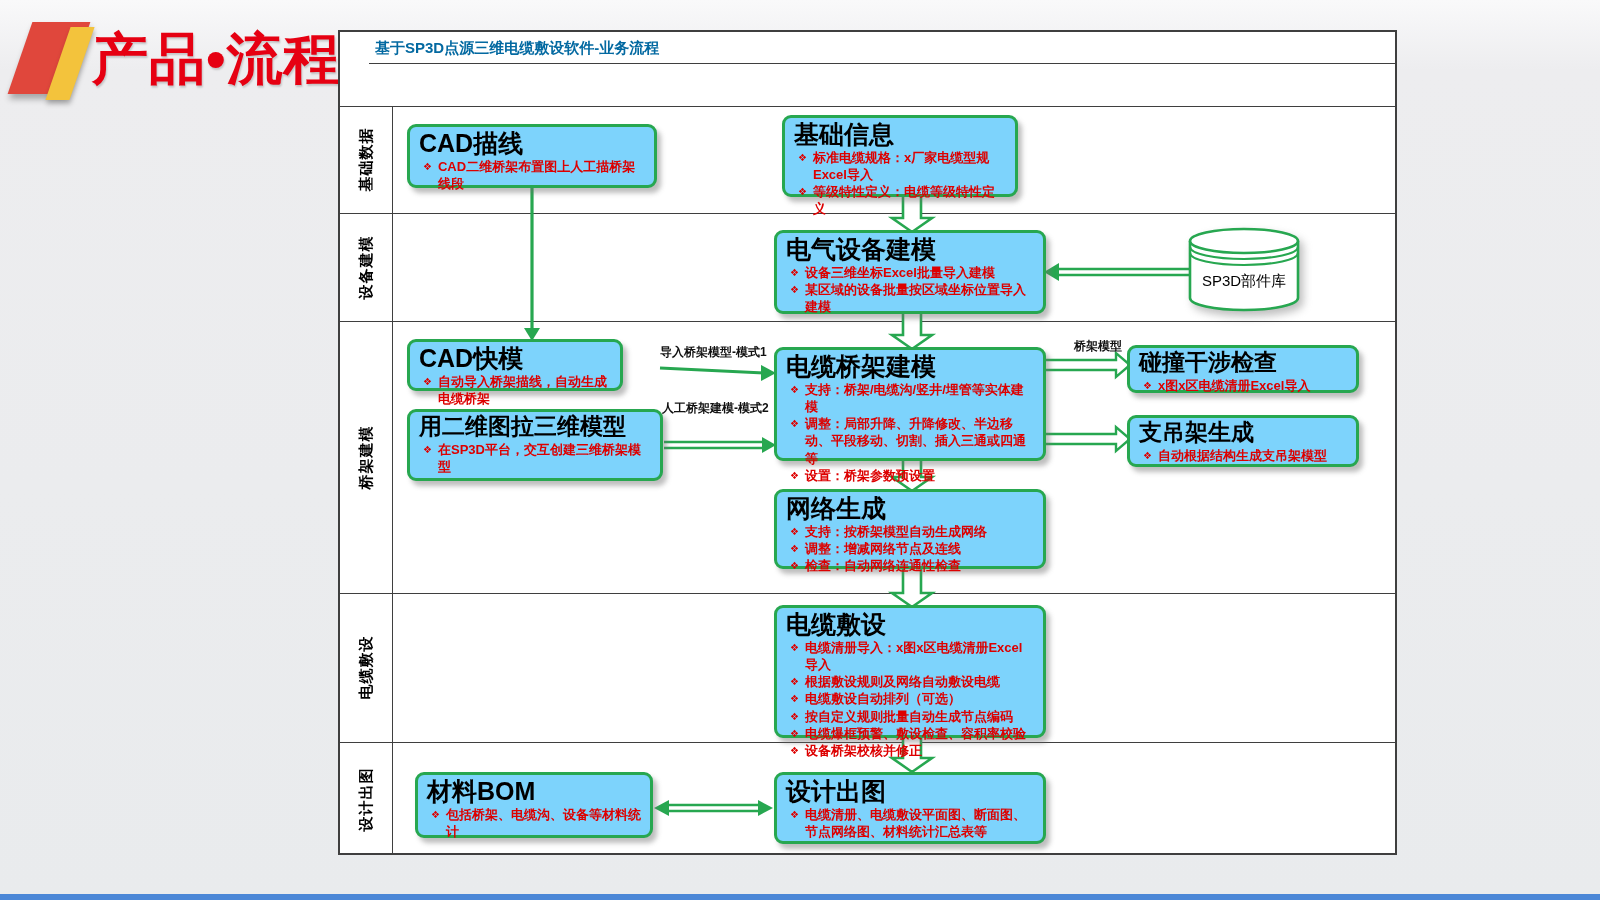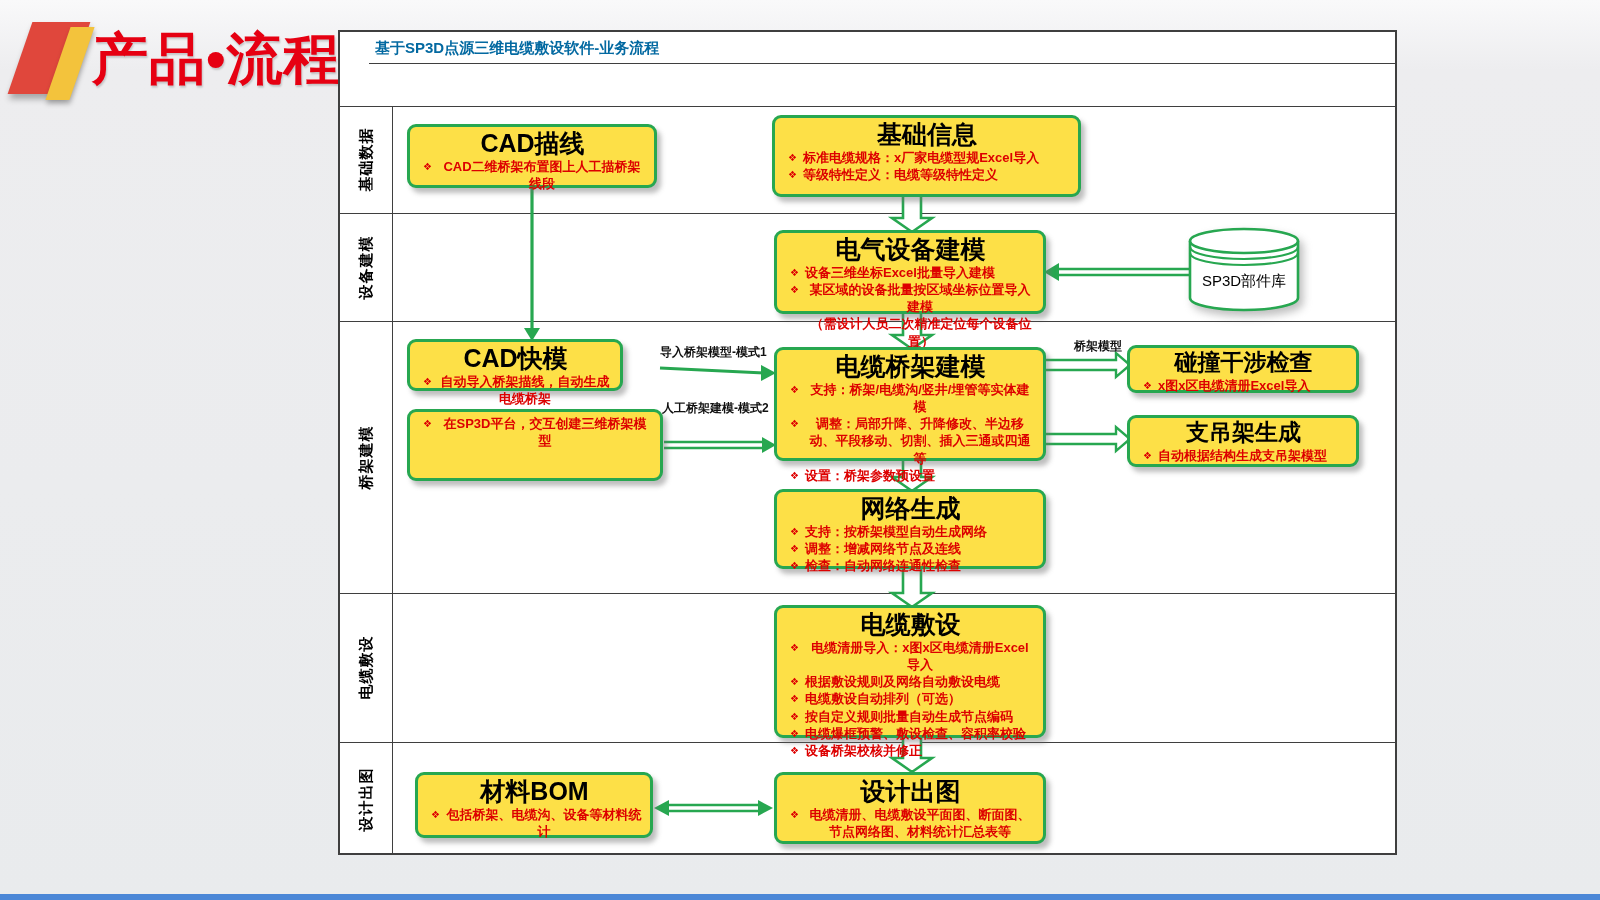--- a/index.html
+++ b/index.html
@@ -23,22 +23,22 @@
     border:2px solid #3f3f3f;box-sizing:border-box;}
   .d-header{position:absolute;left:0;top:0;right:0;height:32px;border-bottom:1.5px solid #3f3f3f;
     font-size:15px;font-weight:bold;color:#0369a1;line-height:32px;padding-left:6px;box-sizing:border-box;margin-left:29px;}
   .d-empty{position:absolute;left:0;top:32px;right:0;height:42px;border-bottom:1.5px solid #3f3f3f;}
   .label-col-border{position:absolute;left:52px;top:74px;bottom:0;width:0;border-left:1.5px solid #3f3f3f;}
   .hline{position:absolute;left:0;right:0;height:0;border-top:1.5px solid #3f3f3f;}
   .rowlabel{position:absolute;left:0;width:52px;display:flex;align-items:center;justify-content:center;}
   .rowlabel span{transform:rotate(-90deg);white-space:nowrap;font-size:15px;font-weight:bold;color:#000;letter-spacing:1px;}
 
   
-  .gbox{position:absolute;background:#fde047;border:3px solid #27a750;border-radius:9px;
-    box-shadow:4px 5px 5px rgba(110,110,110,.45);padding:2px 8px 2px 9px;box-sizing:border-box;z-index:5;text-align:center;}
+  .gbox{position:absolute;background:#7dd3fc;border:3px solid #27a750;border-radius:9px;
+    box-shadow:4px 5px 5px rgba(110,110,110,.45);padding:2px 8px 2px 9px;box-sizing:border-box;z-index:5;}
   .btitle{font-weight:bold;color:#000;font-size:25px;line-height:1.12;white-space:nowrap;}
   .btitle.sm{font-size:23px;}
   .blist{list-style:none;margin:1px 0 0;padding:0;}
   .blist li{display:flex;color:#dd0000;font-weight:bold;font-size:13px;line-height:1.32;}
   .mk{font-size:10px;margin:2px 6px 0 4px;flex:0 0 auto;}
   li.cont{padding-left:21px;}
 
   
   .overlay{position:absolute;left:0;top:0;width:1059px;height:825px;z-index:3;}
   .alabel{position:absolute;font-size:12px;font-weight:bold;color:#111;white-space:nowrap;z-index:6;}
@@ -138,21 +138,21 @@
   <div class="gbox" style="left:67px;top:92px;width:250px;height:64px">
     <div class="btitle">CAD描线</div>
     <ul class="blist">
       <li>
           <span class="mk">❖</span>
           <span>CAD二维桥架布置图上人工描桥架线段</span>
         </li>
     </ul>
   </div>
 
-  <div class="gbox" style="left:432px;top:83px;width:309px;height:82px">
+  <div class="gbox" style="left:442px;top:83px;width:236px;height:82px">
     <div class="btitle">基础信息</div>
     <ul class="blist">
       <li>
           <span class="mk">❖</span>
           <span>标准电缆规格：x厂家电缆型规Excel导入</span>
         </li>
       <li>
           <span class="mk">❖</span>
           <span>等级特性定义：电缆等级特性定义</span>
         </li>
@@ -162,23 +162,20 @@
   <div class="gbox" style="left:434px;top:198px;width:272px;height:84px">
     <div class="btitle">电气设备建模</div>
     <ul class="blist">
       <li>
           <span class="mk">❖</span>
           <span>设备三维坐标Excel批量导入建模</span>
         </li>
       <li>
           <span class="mk">❖</span>
           <span>某区域的设备批量按区域坐标位置导入建模</span>
-        </li>
-      <li class="cont">
-          <span>（需设计人员二次精准定位每个设备位置）</span>
         </li>
     </ul>
   </div>
 
   <div class="dbwrap">
     <svg width="118" height="88" viewBox="0 0 118 88">
       <path d="M5,15 L5,72 A54,12 0 0 0 113,72 L113,15" fill="#fff" stroke="#27a750" stroke-width="2.6"></path>
       <ellipse cx="59" cy="15" rx="54" ry="12" fill="#fff" stroke="#27a750" stroke-width="2.6"></ellipse>
       <path d="M5,21 A54,12 0 0 0 113,21" fill="none" stroke="#27a750" stroke-width="2.2"></path>
       <path d="M5,27 A54,12 0 0 0 113,27" fill="none" stroke="#27a750" stroke-width="2.2"></path>
@@ -190,20 +187,21 @@
     <div class="btitle">CAD快模</div>
     <ul class="blist">
       <li>
           <span class="mk">❖</span>
           <span>自动导入桥架描线，自动生成电缆桥架</span>
         </li>
     </ul>
   </div>
 
   <div class="gbox" style="left:67px;top:377px;width:256px;height:72px">
+    <div class="btitle sm">用二维图拉三维模型</div>
     <ul class="blist">
       <li>
           <span class="mk">❖</span>
           <span>在SP3D平台，交互创建三维桥架模型</span>
         </li>
     </ul>
   </div>
 
   <div class="gbox" style="left:434px;top:315px;width:272px;height:114px">
     <div class="btitle">电缆桥架建模</div>

